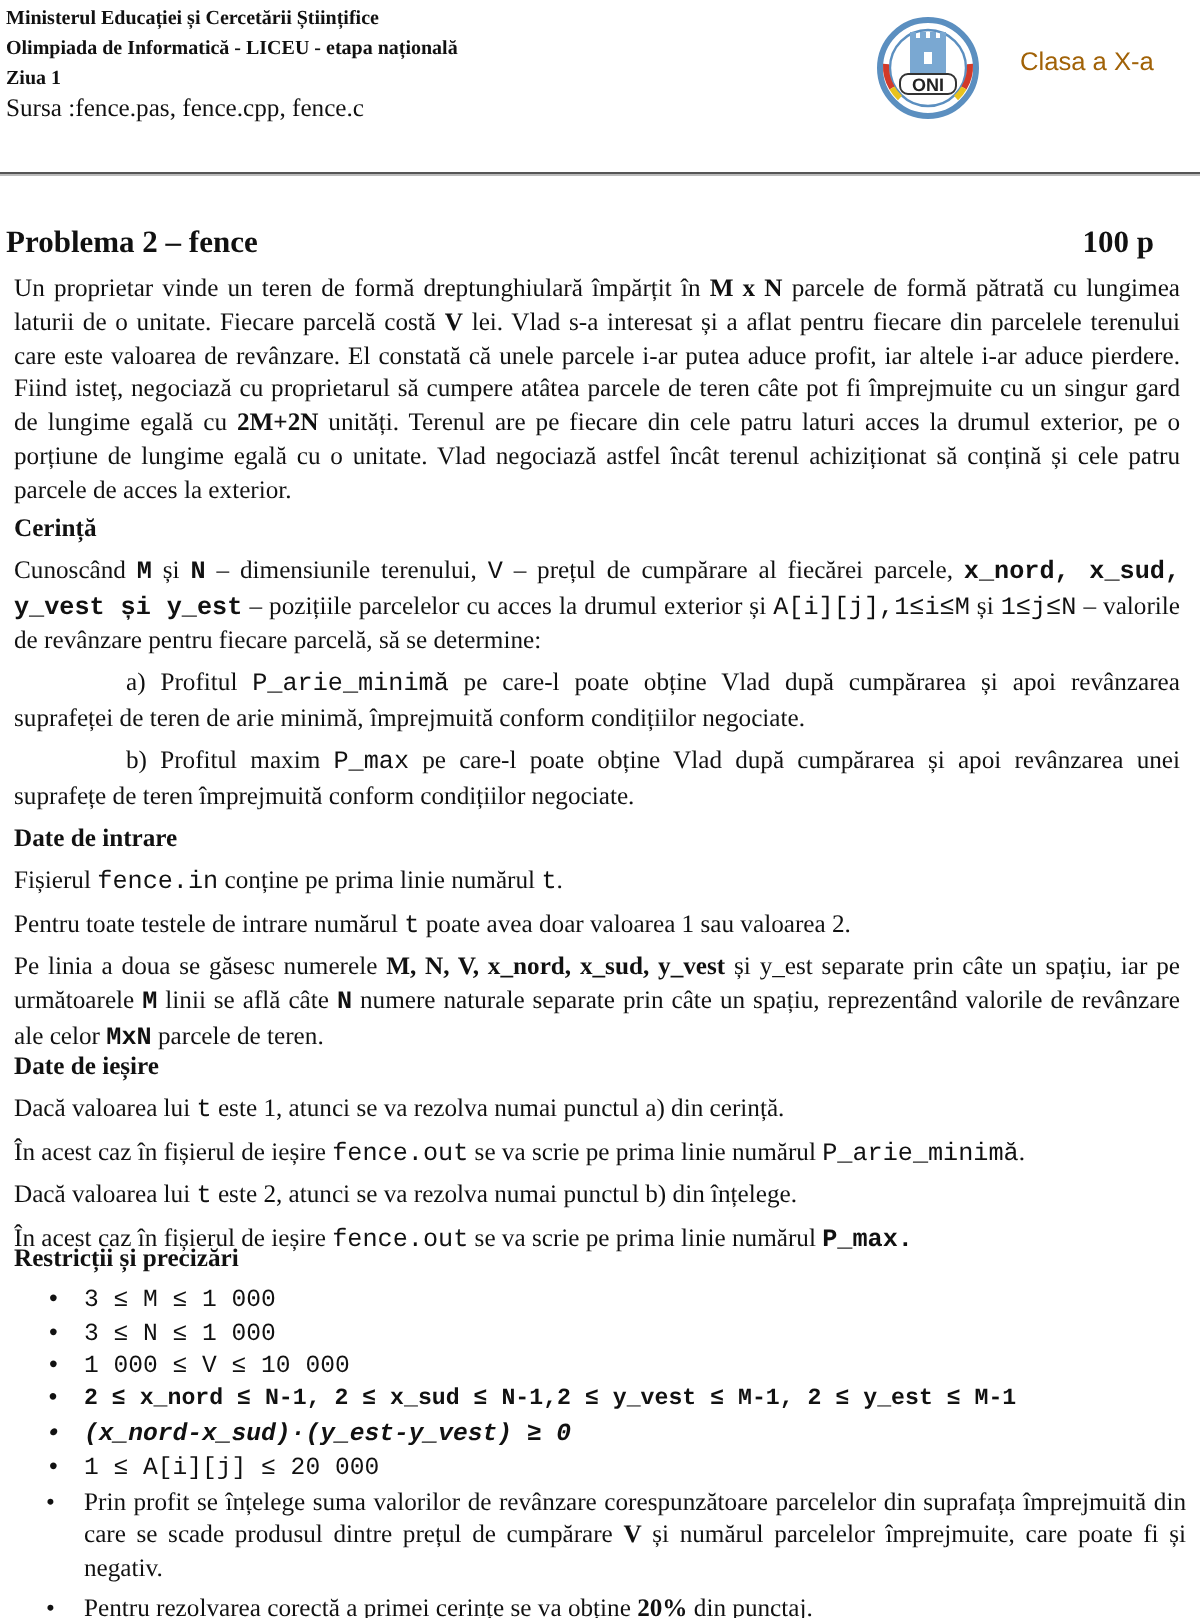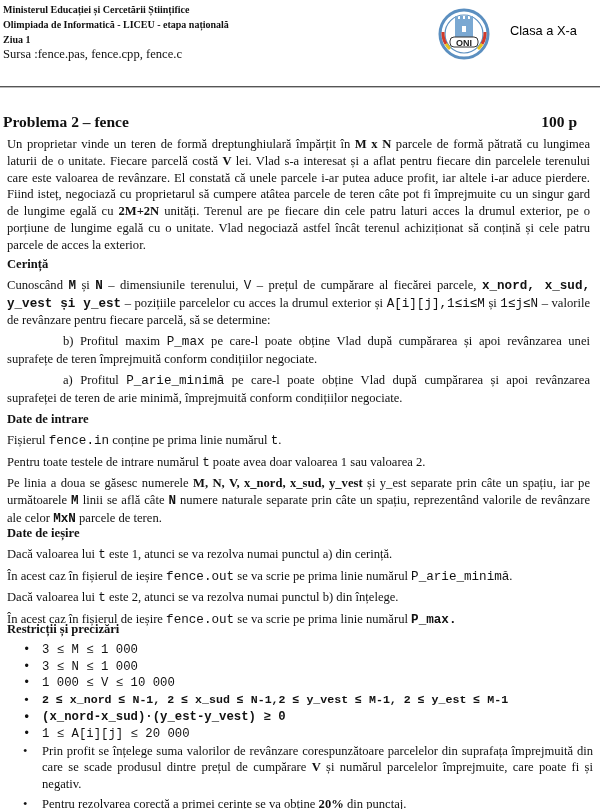--- a/index.html
+++ b/index.html
@@ -6,21 +6,21 @@
   body {
     width: 600px; height: 809px; overflow: hidden; position: relative;
     font-family: "Liberation Serif", serif; color: #111; font-size: 12.6px;
   }
   .mono { font-family: "Liberation Mono", monospace; }
   .b { font-weight: bold; }
   .header { position: absolute; left: 3px; top: 2px; line-height: 15px; }
   .header .hl { font-weight: bold; font-size: 10px; white-space: nowrap; }
   .header .src { font-size: 12.6px; }
   .logo { position: absolute; left: 438px; top: 6px; width: 52px; height: 56px; }
-  .clasa { position: absolute; left: 510px; top: 23px; font-family: "Liberation Sans", sans-serif; font-size: 12.8px; color: #000000; }
+  .clasa { position: absolute; left: 510px; top: 23px; font-family: "Liberation Sans", sans-serif; font-size: 12.8px; color: #a16207; }
   .rule { position: absolute; left: 0; top: 86px; width: 600px; height: 0; border-top: 1px solid #555; border-bottom: 1px solid #bbb; }
   .title { position: absolute; left: 3px; top: 113px; width: 574px; font-weight: bold; font-size: 15.5px; display: flex; justify-content: space-between; }
   .block { position: absolute; left: 3px; width: 591px; line-height: 16.8px; text-align: justify; }
   .sec-title { font-weight: bold; }
   .indent { text-indent: 56px; }
   ul.restr { margin: 1px; padding: 0; list-style: none; }
   ul.restr li { position: relative; padding-left: 38px; line-height: 16.8px; }
   ul.restr li::before { content: "•"; position: absolute; left: 19px; top: 0; }
   ul.restr li.code { font-family: "Liberation Mono", monospace; font-size: 12.3px; }
   p { margin: 4px; }
@@ -61,22 +61,22 @@
   <span>100 p</span>
 </div>
 
 <div class="block" style="top:132px;">
   <p><span>Un proprietar vinde un teren de formă dreptunghiulară împărțit în </span><span class="b">M x N</span><span> parcele de formă pătrată cu lungimea laturii de o unitate. Fiecare parcelă costă </span><span class="b">V</span><span> lei. Vlad s-a interesat și a aflat pentru fiecare din parcelele terenului care este valoarea de revânzare. El constată că unele parcele i-ar putea aduce profit, iar altele i-ar aduce pierdere. Fiind isteț, negociază cu proprietarul să cumpere atâtea parcele de teren câte pot fi împrejmuite cu un singur gard de lungime egală cu </span><span class="b">2M+2N</span><span> unități. Terenul are pe fiecare din cele patru laturi acces la drumul exterior, pe o porțiune de lungime egală cu o unitate. Vlad negociază astfel încât terenul achiziționat să conțină și cele patru parcele de acces la exterior.</span></p>
 </div>
 
 <div class="block" style="top:252px;">
   <p class="sec-title">Cerință</p>
   <p><span>Cunoscând </span><span class="mono b">M</span><span> și </span><span class="mono b">N</span><span>  –  dimensiunile terenului, </span><span class="mono">V</span><span>  –  prețul de cumpărare al fiecărei parcele, </span><span class="mono b">x_nord, x_sud, y_vest și y_est</span><span> – pozițiile parcelelor cu acces la drumul exterior și </span><span class="mono">A[i][j],1≤i≤M</span><span> și </span><span class="mono">1≤j≤N</span><span>  –  valorile de revânzare pentru fiecare parcelă, să se determine:</span></p>
+  <p class="indent"><span>a) Profitul </span><span class="mono">P_arie_minimă</span><span> pe care-l poate obține Vlad după cumpărarea și apoi revânzarea suprafeței de teren de arie minimă,  împrejmuită conform condițiilor negociate.</span></p>
   <p class="indent"><span>b) Profitul maxim </span><span class="mono">P_max</span><span> pe care-l poate obține Vlad după cumpărarea și apoi revânzarea unei suprafețe de teren împrejmuită conform condițiilor negociate.</span></p>
-  <p class="indent"><span>a) Profitul </span><span class="mono">P_arie_minimă</span><span> pe care-l poate obține Vlad după cumpărarea și apoi revânzarea suprafeței de teren de arie minimă,  împrejmuită conform condițiilor negociate.</span></p>
 </div>
 
 <div class="block" style="top:407px;">
   <p class="sec-title">Date de intrare</p>
   <p><span>Fișierul </span><span class="mono">fence.in</span><span> conține pe prima linie numărul </span><span class="mono">t</span><span>.</span></p>
   <p><span>Pentru toate testele de intrare numărul </span><span class="mono">t</span><span> poate avea doar valoarea 1 sau valoarea 2.</span></p>
   <p><span>Pe linia a doua se găsesc numerele </span><span class="b">M, N, V, x_nord, x_sud,  y_vest</span><span> și </span><span>y_est</span><span> separate prin câte un spațiu, iar pe următoarele </span><span class="mono b">M</span><span> linii se află câte </span><span class="mono b">N</span><span> numere naturale separate prin câte un spațiu, reprezentând valorile de revânzare ale celor </span><span class="mono b">MxN</span><span> parcele de teren.</span></p>
 </div>
 
 <div class="block" style="top:521px;">
@@ -87,18 +87,18 @@
   <p><span>În acest caz în fișierul de ieșire </span><span class="mono">fence.out</span><span> se va scrie pe prima linie numărul </span><span class="mono b">P_max.</span></p>
 </div>
 
 <div class="block" style="top:617px;">
   <p class="sec-title">Restricții și precizări</p>
   <ul class="restr">
     <li class="code">3 ≤ M ≤ 1 000</li>
     <li class="code">3 ≤ N ≤ 1 000</li>
     <li class="code">1 000 ≤ V ≤ 10 000</li>
     <li class="code" style="font-size:11.6px; font-weight:bold;">2 ≤ x_nord ≤ N-1, 2 ≤ x_sud ≤ N-1,2 ≤ y_vest ≤ M-1, 2 ≤ y_est ≤ M-1</li>
-    <li class="code" style="font-weight:bold;">(x_nord-x_sud)·(y_est-y_vest) ≥ 0</li>
+    <li class="code" style="font-weight:bold;font-style:italic;">(x_nord-x_sud)·(y_est-y_vest) ≥ 0</li>
     <li class="code">1 ≤ A[i][j] ≤ 20 000</li>
     <li><span>Prin profit se înțelege suma valorilor de revânzare corespunzătoare parcelelor din suprafața împrejmuită din care se scade produsul dintre prețul de cumpărare </span><span class="b">V</span><span> și numărul parcelelor împrejmuite, care  poate fi și negativ.</span></li>
     <li style="margin-top:3px;"><span>Pentru rezolvarea corectă a primei cerințe se va obține </span><span class="b">20%</span><span> din punctaj.</span></li>
   </ul>
 </div>
 
 </body></html>

